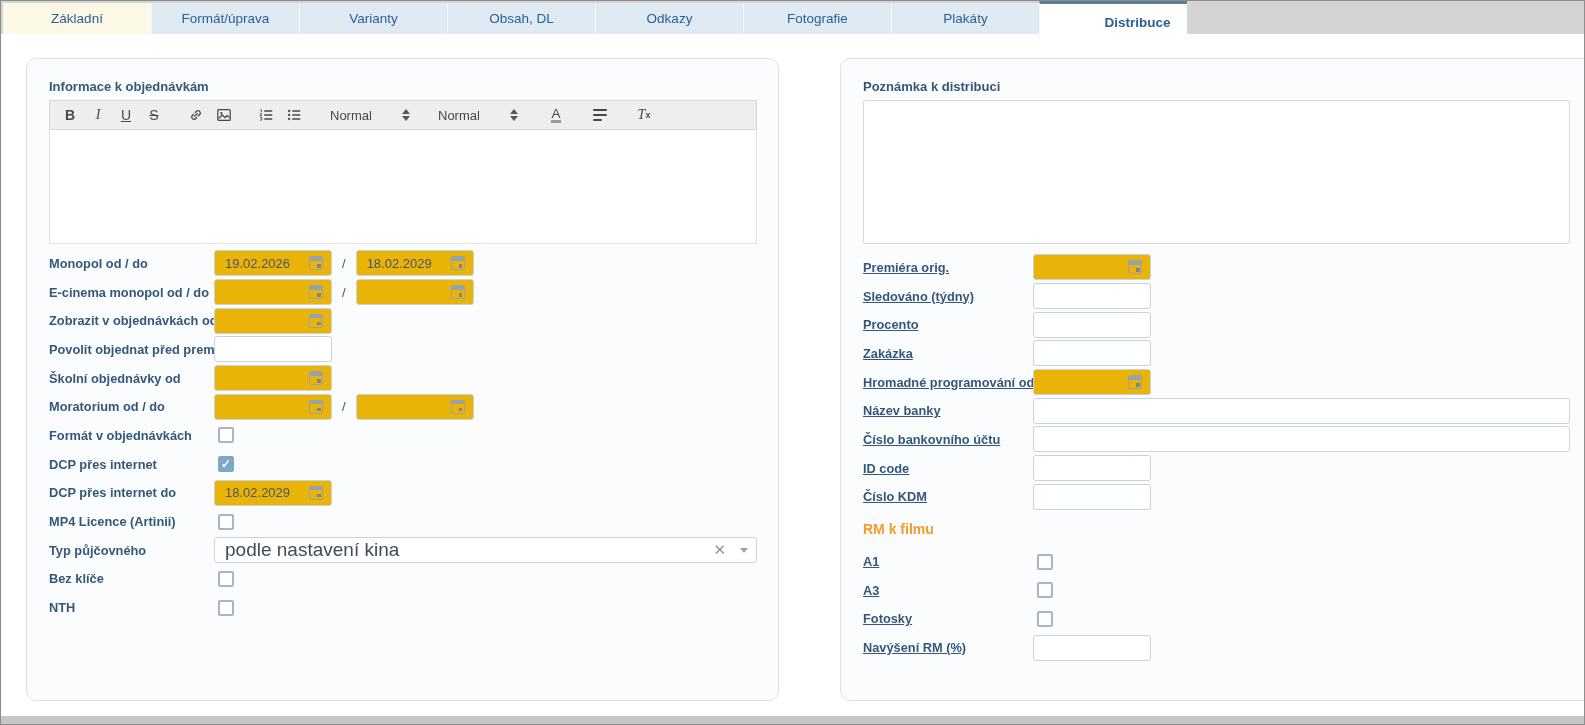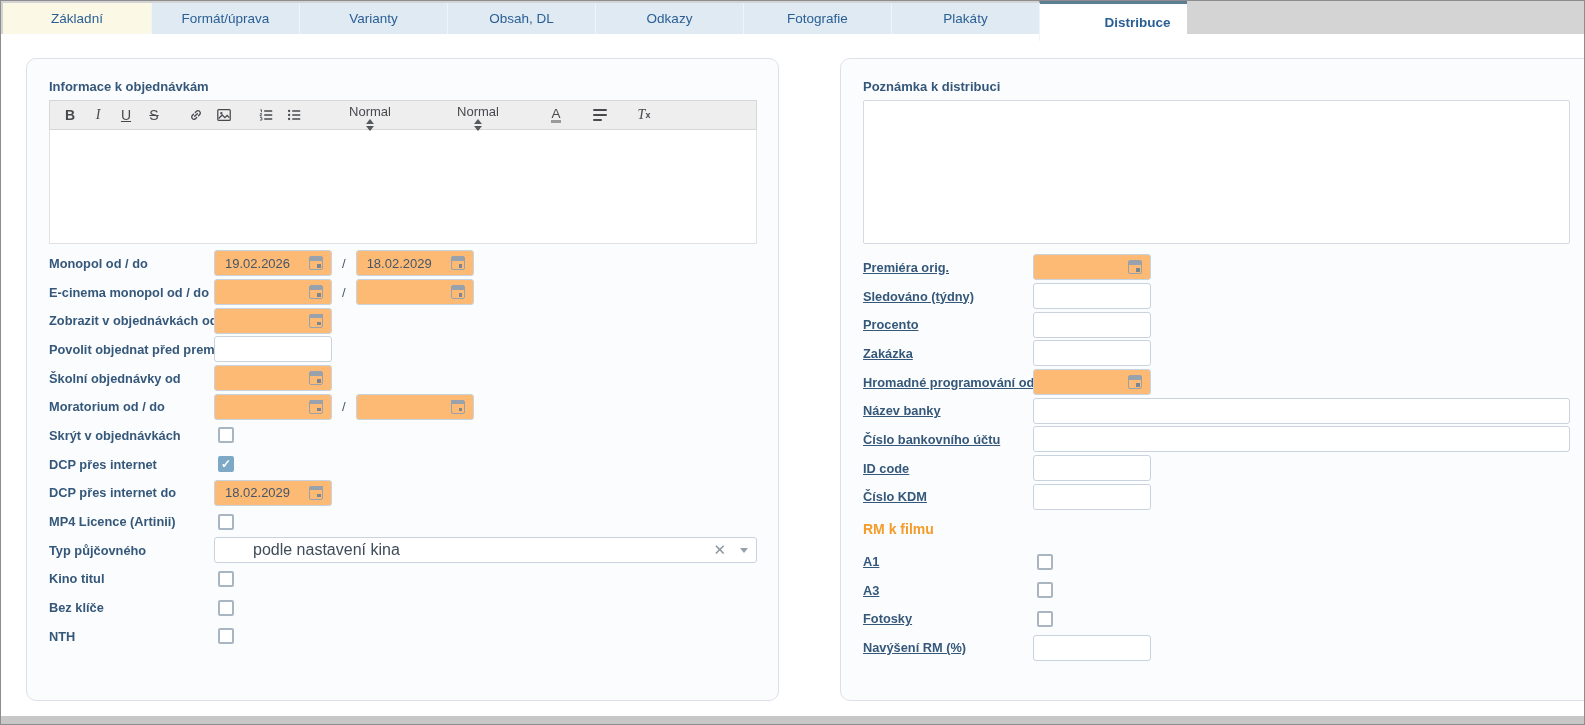--- a/index.html
+++ b/index.html
@@ -29,54 +29,54 @@
   .ql-toolbar { height:30px; background:#eeeeef; border:1px solid #d7d7d7; display:flex; align-items:center;
                 padding:0 8px; gap:4px; }
   .ql-btn { width:24px; height:22px; display:flex; align-items:center; justify-content:center;
             color:#47494d; font-size:14px; cursor:pointer; }
   .b { font-weight:bold; }
   .i { font-style:italic; font-family:"Liberation Serif",serif; }
   .u { text-decoration:underline; }
   .s { text-decoration:line-through; }
   .grp { margin-left:14px; display:flex; gap:4px; }
   .picker { display:flex; align-items:center; justify-content:space-between; width:88px; height:22px;
-            margin-left:16px; padding:0 4px; color:#47494d; font-size:13px; cursor:pointer;flex-direction:column; }
+            margin-left:16px; padding:0 4px; color:#47494d; font-size:13px; cursor:pointer; }
   .updown { display:flex; flex-direction:column; gap:2px; }
   .tri-up   { width:0; height:0; border-left:4px solid transparent; border-right:4px solid transparent; border-bottom:5px solid #55585c; }
   .tri-down { width:0; height:0; border-left:4px solid transparent; border-right:4px solid transparent; border-top:5px solid #55585c; }
   .color-a { border-bottom:3px solid #9a9a9a; line-height:13px; font-size:13.5px; }
   .align-lines { display:flex; flex-direction:column; gap:3px; }
   .align-lines i { display:block; height:2px; background:#47494d; border-radius:1px; }
   .al1 { width:14px; } .al2 { width:14px; } .al3 { width:9px; }
   .tx { font-style:italic; font-family:"Liberation Serif",serif; font-size:14px; }
   .tx sub { font-style:normal; font-family:"Liberation Sans",sans-serif; font-weight:bold; font-size:9px; }
   .ql-editor-area { width:708px; height:114px; background:#fff; border:1px solid #e2e2e2; border-top:none; cursor:text; }
 
   
   .form { margin-top:5px; }
   .row { display:flex; align-items:center; height:28.7px; }
   .lbl { flex:0 0 165px; font-size:12.8px; font-weight:bold; color:#35587a; white-space:nowrap; overflow:hidden; }
   .panel.right .lbl { flex:0 0 170px;text-decoration:underline; }
   .ctrl { display:flex; align-items:center; }
 
   .date-box { display:flex; align-items:center; justify-content:space-between; width:118px; height:26px;
-              background:#fdba74; border:1px solid #c9d3dd; border-radius:3px; padding:0 8px 0 10px; }
+              background:#eab308; border:1px solid #c9d3dd; border-radius:3px; padding:0 8px 0 10px; }
   .date-val { font-size:13px; color:#45566b; }
   .cal { position:relative; width:14px; height:14px; border:1.6px solid #98a2ad; border-radius:2px; flex:0 0 auto; cursor:pointer; }
   .cal::before { content:""; position:absolute; top:-0.5px; left:-0.5px; right:-0.5px; height:4px; background:#98a2ad; }
   .cal::after  { content:""; position:absolute; right:1.5px; bottom:1.5px; width:3.5px; height:3.5px; background:#7c8692; }
   .sep { margin:0 10px; font-size:13px; color:#45566b; }
 
   .ti { width:118px; height:26px; background:#fff; border:1px solid #c9d3dd; border-radius:3px;
         padding:0 10px; font-size:13px; color:#45566b; font-family:"Liberation Sans",sans-serif; }
   .ti.wide { width:537px; }
 
   .select { display:flex; align-items:center; height:26px; background:#fff; border:1px solid #c9d3dd;
             border-radius:3px; padding:0 8px 0 10px; cursor:pointer; }
-  .select .sel-val { flex:1; font-size:16px; color:#3f4c59;margin-left:28px; }
+  .select .sel-val { flex:1; font-size:19px; color:#3f4c59; }
   .select.w543 { width:543px; }
   .select.w537 { width:537px; }
   .clear-x { font-size:15px; color:#8a95a3; margin-right:14px; cursor:pointer; }
   .caret { width:0; height:0; border-left:4.5px solid transparent; border-right:4.5px solid transparent;
            border-top:5px solid #97a1ab; cursor:pointer; }
 
   .cb { position:relative; width:16px; height:16px; border:2px solid #a9b6c2; border-radius:2px;
         background:#fff; margin-left:4px; cursor:pointer; display:flex; align-items:center; justify-content:center; }
   .cb .check { display:none; color:#fff; font-size:12px; font-weight:bold; line-height:1; }
   .cb.checked { background:#7ea9c6; border-color:#7ea9c6; }
@@ -256,21 +256,21 @@
             </span>
             <span class="sep">/</span>
             <span class="date-box">
               <span class="date-val"></span>
               <span class="cal"></span>
             </span>
           </span>
         </div>
 
         <div class="row">
-          <span class="lbl">Skrýt v objednávkách</span>
+          <span class="lbl">Formát v objednávkách</span>
           <span class="ctrl">
             <span class="cb"></span>
           </span>
         </div>
 
         <div class="row">
           <span class="lbl">DCP přes internet</span>
           <span class="ctrl">
             <span class="cb checked">
                 <span class="check">✓</span>
@@ -300,26 +300,20 @@
           <span class="lbl">Typ půjčovného</span>
           <span class="ctrl">
             <span class="select w543">
               <span class="sel-val">podle nastavení kina</span>
               <span class="clear-x">✕</span>
               <span class="caret"></span>
             </span>
           </span>
         </div>
 
-        <div class="row">
-          <span class="lbl">Kino titul</span>
-          <span class="ctrl">
-            <span class="cb"></span>
-          </span>
-        </div>
 
         <div class="row">
           <span class="lbl">Bez klíče</span>
           <span class="ctrl">
             <span class="cb"></span>
           </span>
         </div>
 
         <div class="row">
           <span class="lbl">NTH</span>

